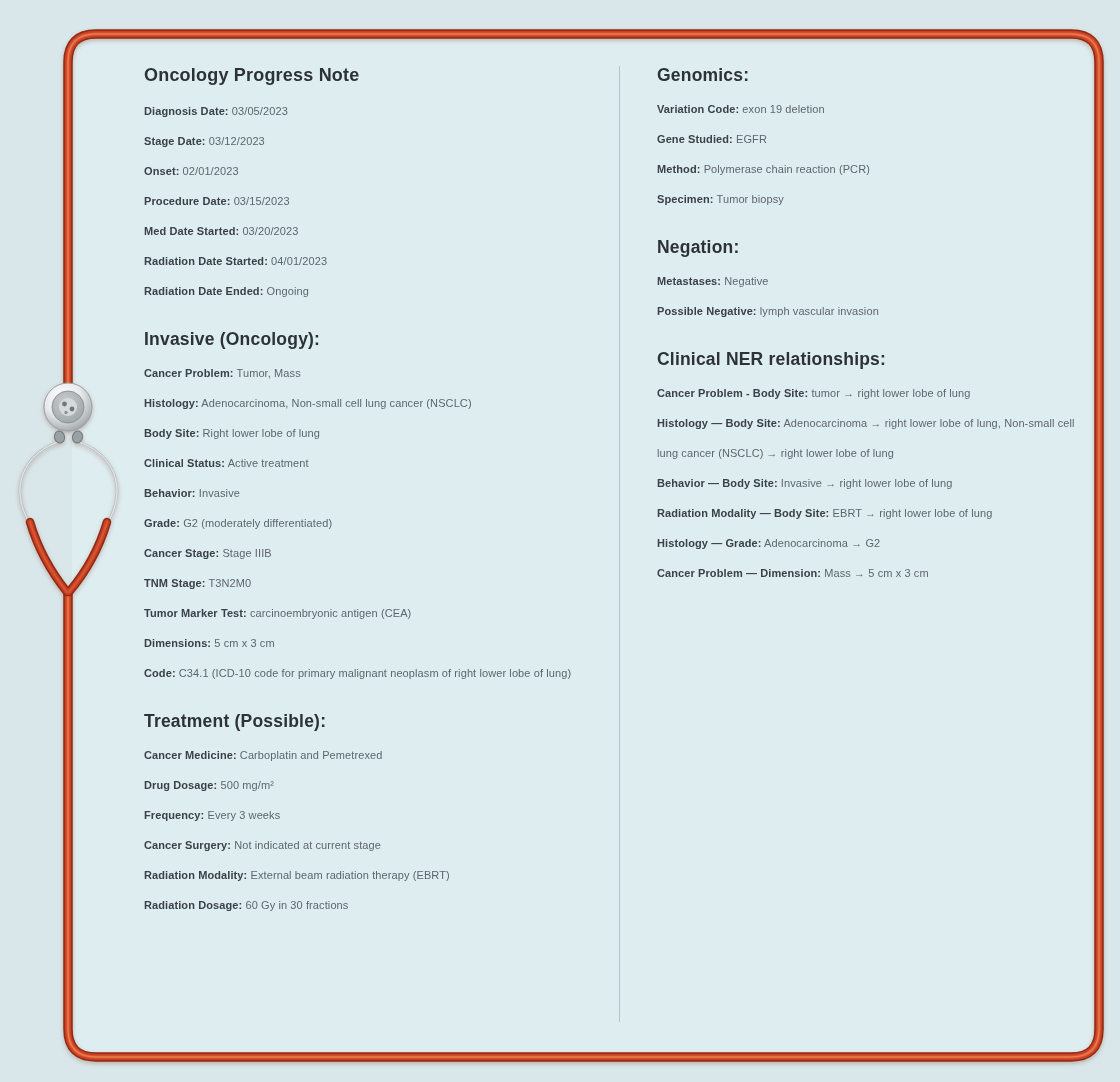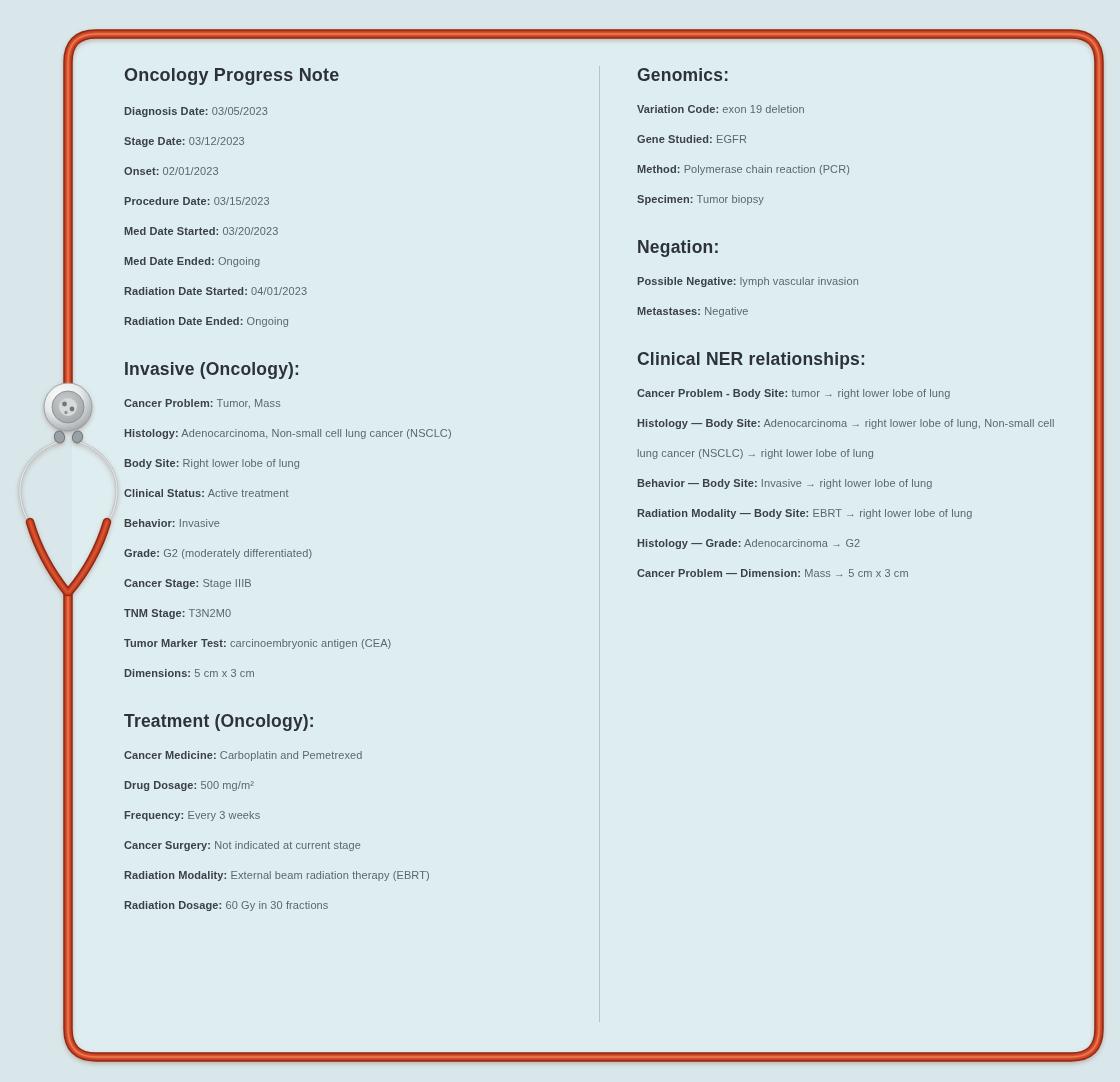--- a/index.html
+++ b/index.html
@@ -13,21 +13,21 @@
   .panel{
     position:absolute;left:72px;top:38px;width:1023px;height:1016px;
     background:#deedf0;border-radius:20px;
   }
   .steth{
     position:absolute;left:0;top:0;width:1120px;height:1082px;
     pointer-events:none;
     filter:drop-shadow(0 2px 2px rgba(120,50,30,.30));
   }
   .content{
-    position:absolute;left:60px;top:38px;width:1023px;height:1016px;
+    position:absolute;left:80px;top:38px;width:1023px;height:1016px;
     display:flex;box-sizing:border-box;
   }
   .col{box-sizing:border-box}
   .col-left{width:539px;padding:24px 32px 0 64px}
   .divider{width:1px;background:#b5c4c8;margin:28px 0 32px}
   .col-right{flex:1;padding:24px 28px 16px 37px}
   .title{
     font-size:18px;font-weight:700;color:#2c3237;
     margin:0 0 8px;line-height:26px;letter-spacing:.2px;
   }
@@ -122,21 +122,20 @@
                 <p class="line"><strong>Diagnosis Date:</strong> <span>03/05/2023</span></p>
 
                 <p class="line"><strong>Stage Date:</strong> <span>03/12/2023</span></p>
 
                 <p class="line"><strong>Onset:</strong> <span>02/01/2023</span></p>
 
                 <p class="line"><strong>Procedure Date:</strong> <span>03/15/2023</span></p>
 
                 <p class="line"><strong>Med Date Started:</strong> <span>03/20/2023</span></p>
 
-                <p class="line"><strong>Med Date Ended:</strong> <span>Ongoing</span></p>
 
                 <p class="line"><strong>Radiation Date Started:</strong> <span>04/01/2023</span></p>
 
                 <p class="line"><strong>Radiation Date Ended:</strong> <span>Ongoing</span></p>
               </div>
           </section>
 
           <section class="sec">
             <h2 class="sec-heading">Invasive (Oncology):</h2>
             <div data-list="note.left.sections.1.items">
@@ -154,25 +153,26 @@
                 <p class="line"><strong>Grade:</strong> <span>G2 (moderately differentiated)</span></p>
 
                 <p class="line"><strong>Cancer Stage:</strong> <span>Stage IIIB</span></p>
 
                 <p class="line"><strong>TNM Stage:</strong> <span>T3N2M0</span></p>
 
                 <p class="line"><strong>Tumor Marker Test:</strong> <span>carcinoembryonic antigen (CEA)</span></p>
 
                 <p class="line"><strong>Dimensions:</strong> <span>5 cm x 3 cm</span></p>
 
-              </div>
-          </section>
-
-          <section class="sec">
-            <h2 class="sec-heading">Treatment (Oncology):</h2>
+                <p class="line"><strong>Code:</strong> <span>C34.1 (ICD-10 code for primary malignant neoplasm of right lower lobe of lung)</span></p>
+              </div>
+          </section>
+
+          <section class="sec">
+            <h2 class="sec-heading">Treatment (Possible):</h2>
             <div data-list="note.left.sections.2.items">
 
                 <p class="line"><strong>Cancer Medicine:</strong> <span>Carboplatin and Pemetrexed</span></p>
 
                 <p class="line"><strong>Drug Dosage:</strong> <span>500 mg/m²</span></p>
 
                 <p class="line"><strong>Frequency:</strong> <span>Every 3 weeks</span></p>
 
                 <p class="line"><strong>Cancer Surgery:</strong> <span>Not indicated at current stage</span></p>
 
@@ -200,23 +200,23 @@
                 <p class="line"><strong>Method:</strong> <span>Polymerase chain reaction (PCR)</span></p>
 
                 <p class="line"><strong>Specimen:</strong> <span>Tumor biopsy</span></p>
               </div>
           </section>
 
           <section class="sec">
             <h2 class="sec-heading">Negation:</h2>
             <div data-list="note.right.sections.1.items">
 
+                <p class="line"><strong>Metastases:</strong> <span>Negative</span></p>
+
                 <p class="line"><strong>Possible Negative:</strong> <span>lymph vascular invasion</span></p>
-
-                <p class="line"><strong>Metastases:</strong> <span>Negative</span></p>
               </div>
           </section>
 
           <section class="sec">
             <h2 class="sec-heading">Clinical NER relationships:</h2>
             <div data-list="note.right.sections.2.items">
 
                 <p class="line"><strong>Cancer Problem - Body Site:</strong> <span>tumor → right lower lobe of lung</span></p>
 
                 <p class="line"><strong>Histology — Body Site:</strong> <span>Adenocarcinoma → right lower lobe of lung, Non-small cell lung cancer (NSCLC) → right lower lobe of lung</span></p>

